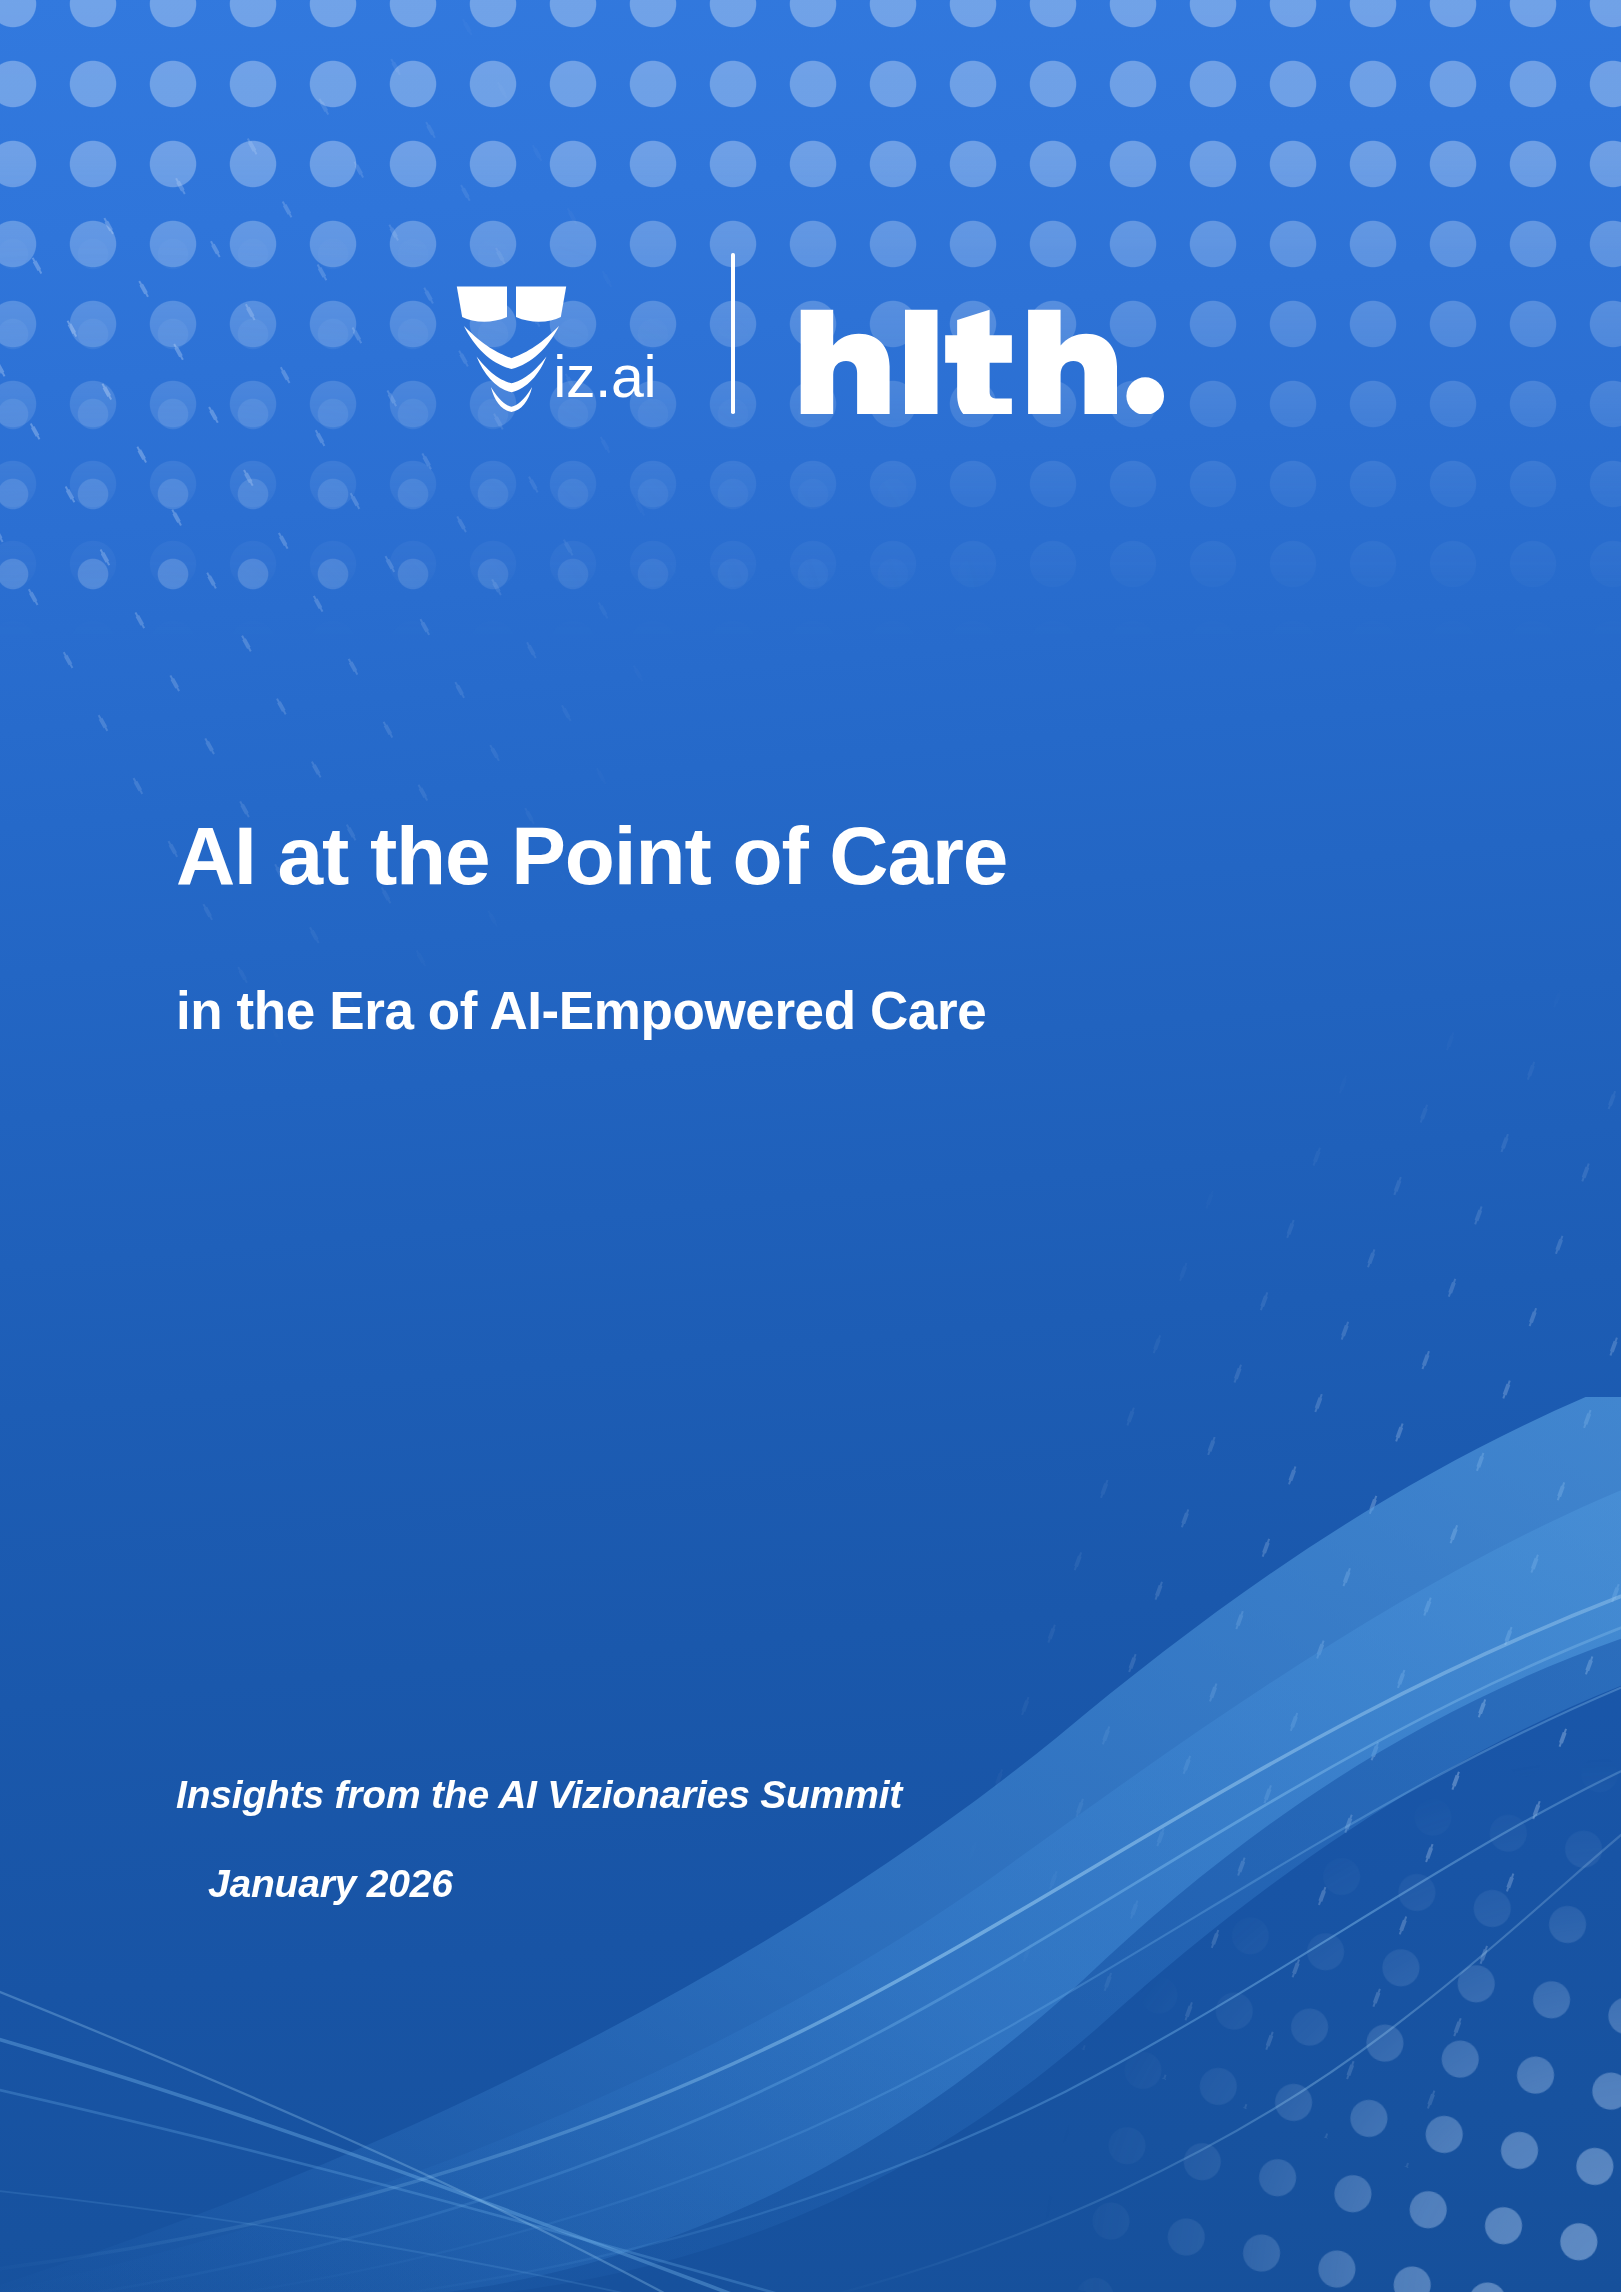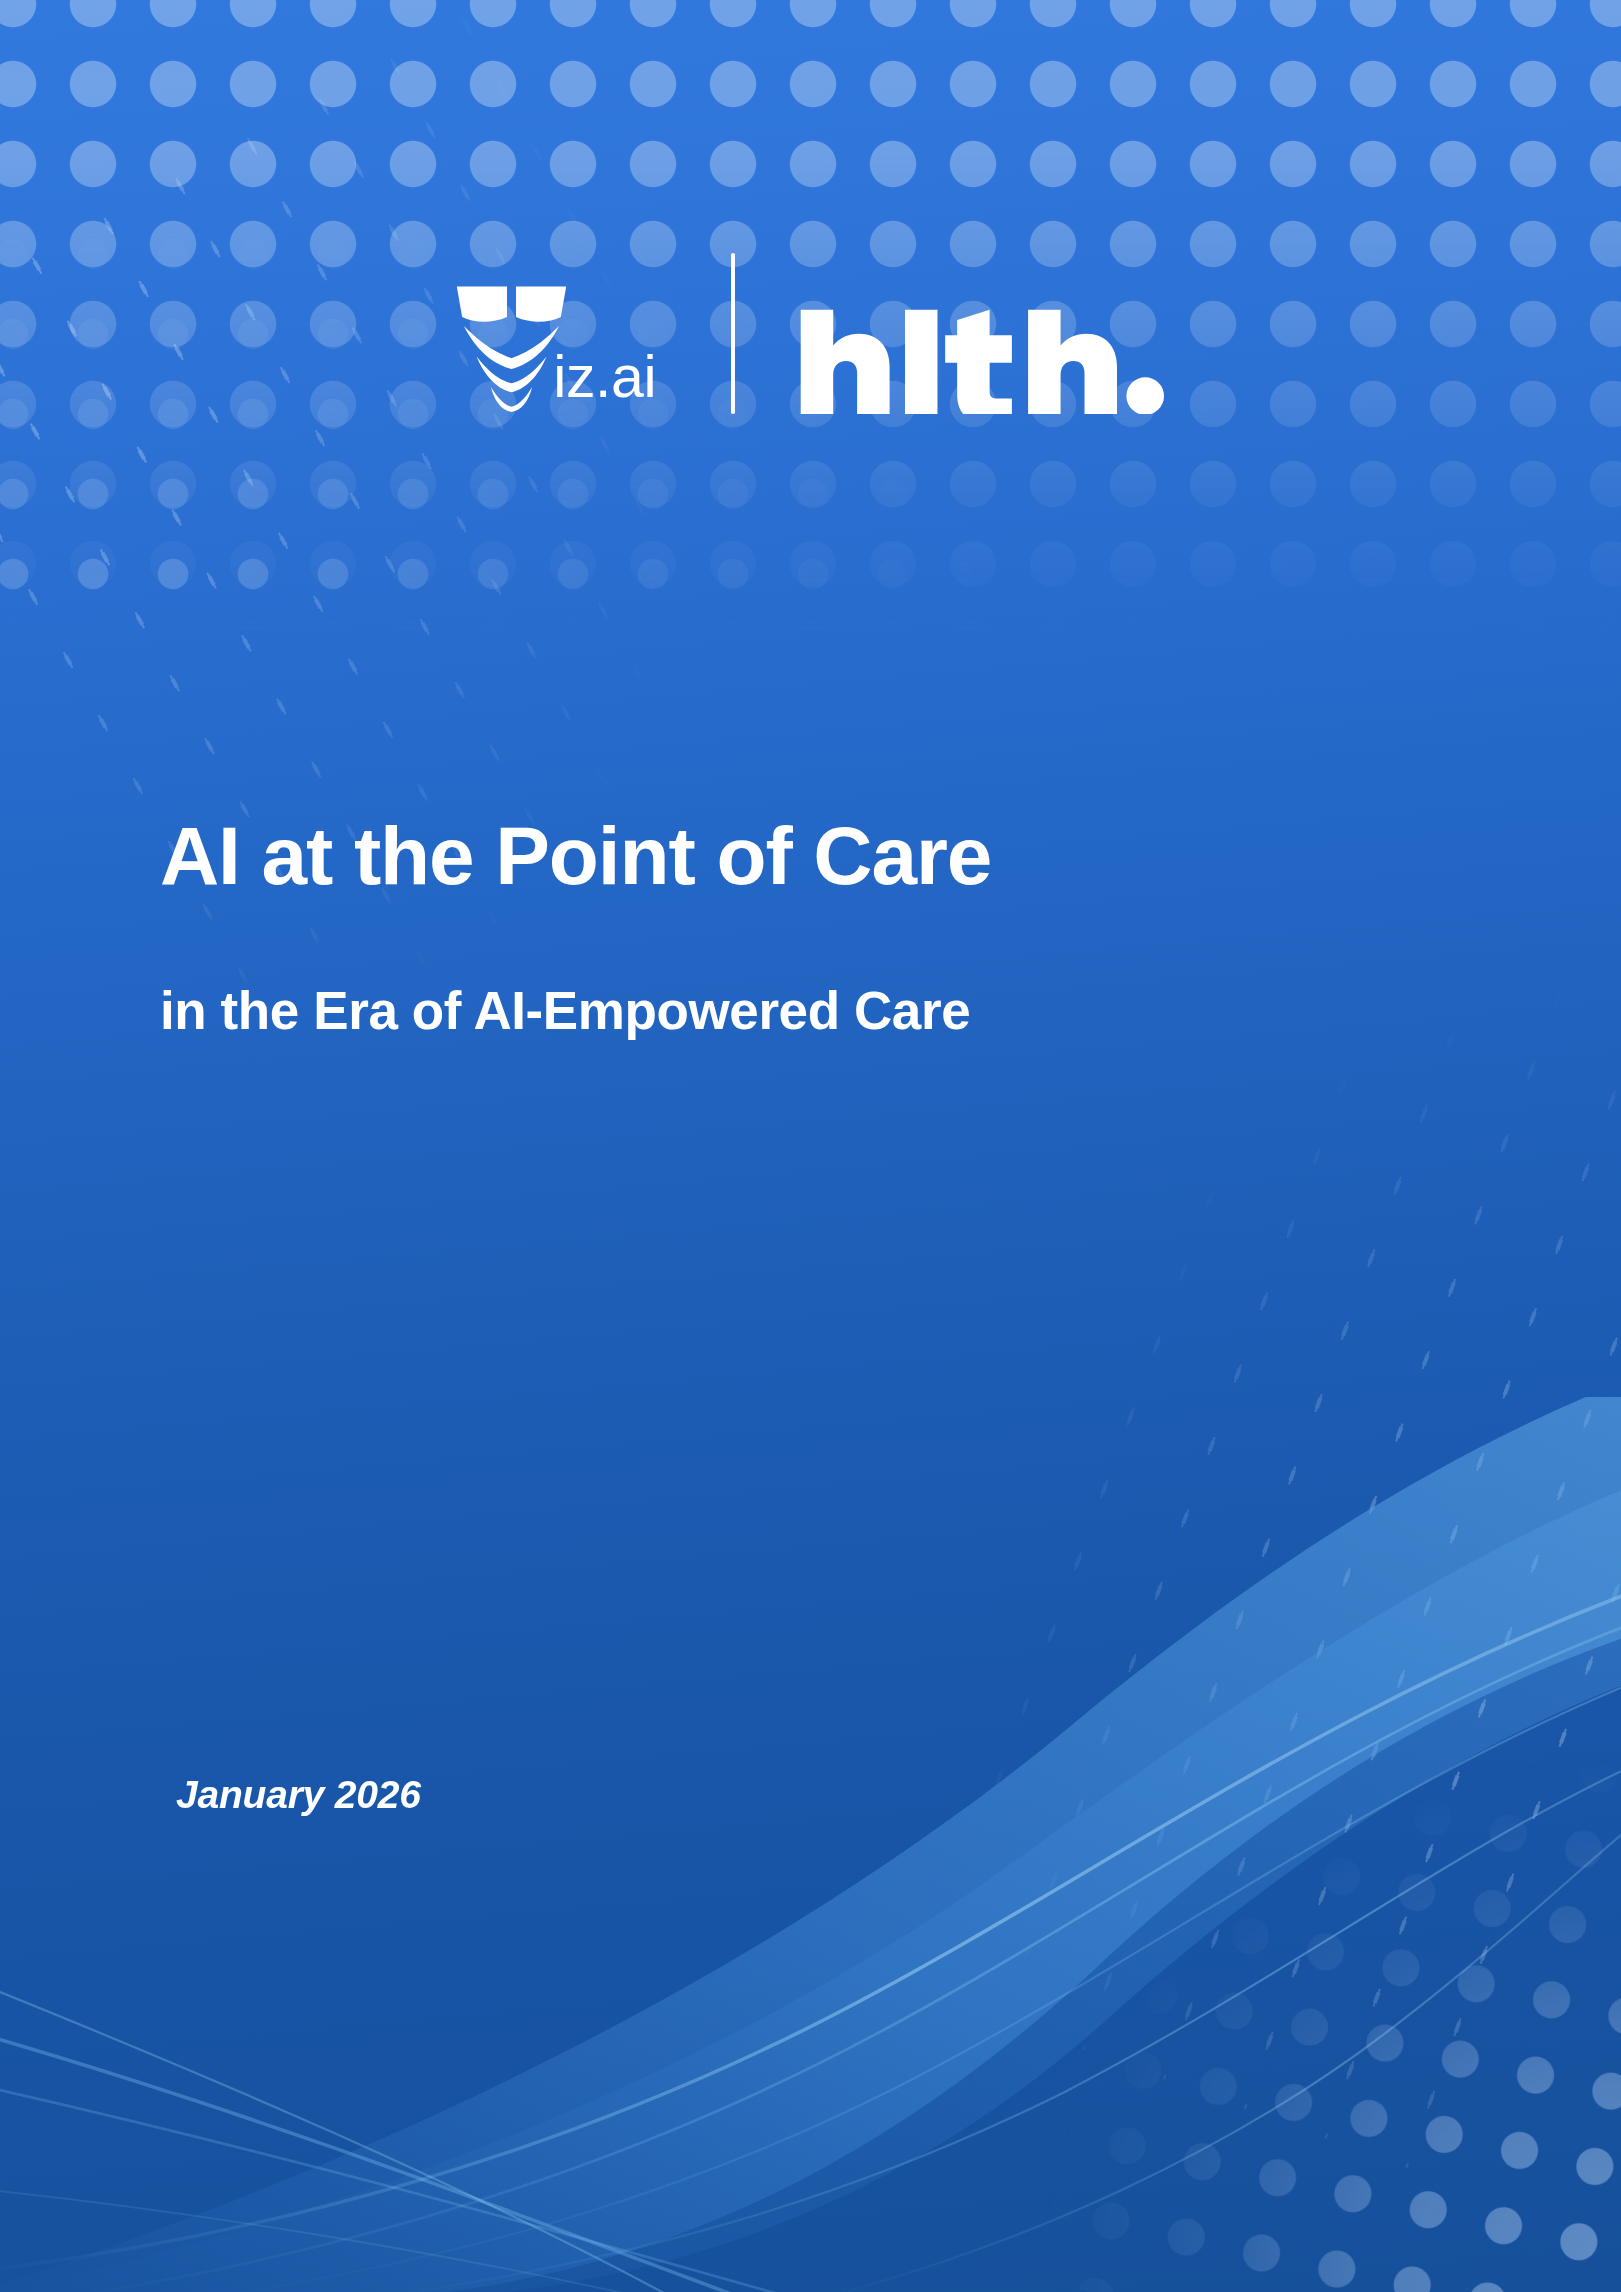--- a/index.html
+++ b/index.html
@@ -183,21 +183,21 @@
   .hlth-logo {
     height: 107px;
     display: flex;
     align-items: center;
   }
   .hlth-svg { height: 106px; width: auto; display: block; }
 
   
   .headline-block {
     position: absolute;
-    left: 160px;
+    left: 176px;
     top: 813px;
     width: 1254px;
   }
   .title {
     color: #ffffff;
     font-size: 82px;
     font-weight: 700;
     line-height: 1.06;
     letter-spacing: -1.1px;
     margin: 0;
@@ -336,18 +336,19 @@
     </div>
 
     <div class="headline-block">
       <h1 class="title">AI at the Point of Care</h1>
       <div class="subtitle">
         <span>in the Era of AI-Empowered Care</span>
       </div>
     </div>
 
     <div class="footer-block">
+      <p class="footer-line">Insights from the AI Vizionaries Summit</p>
       <p class="footer-line">January 2026</p>
     </div>
 
   </div>
 </div>
 
 
 </body></html>

